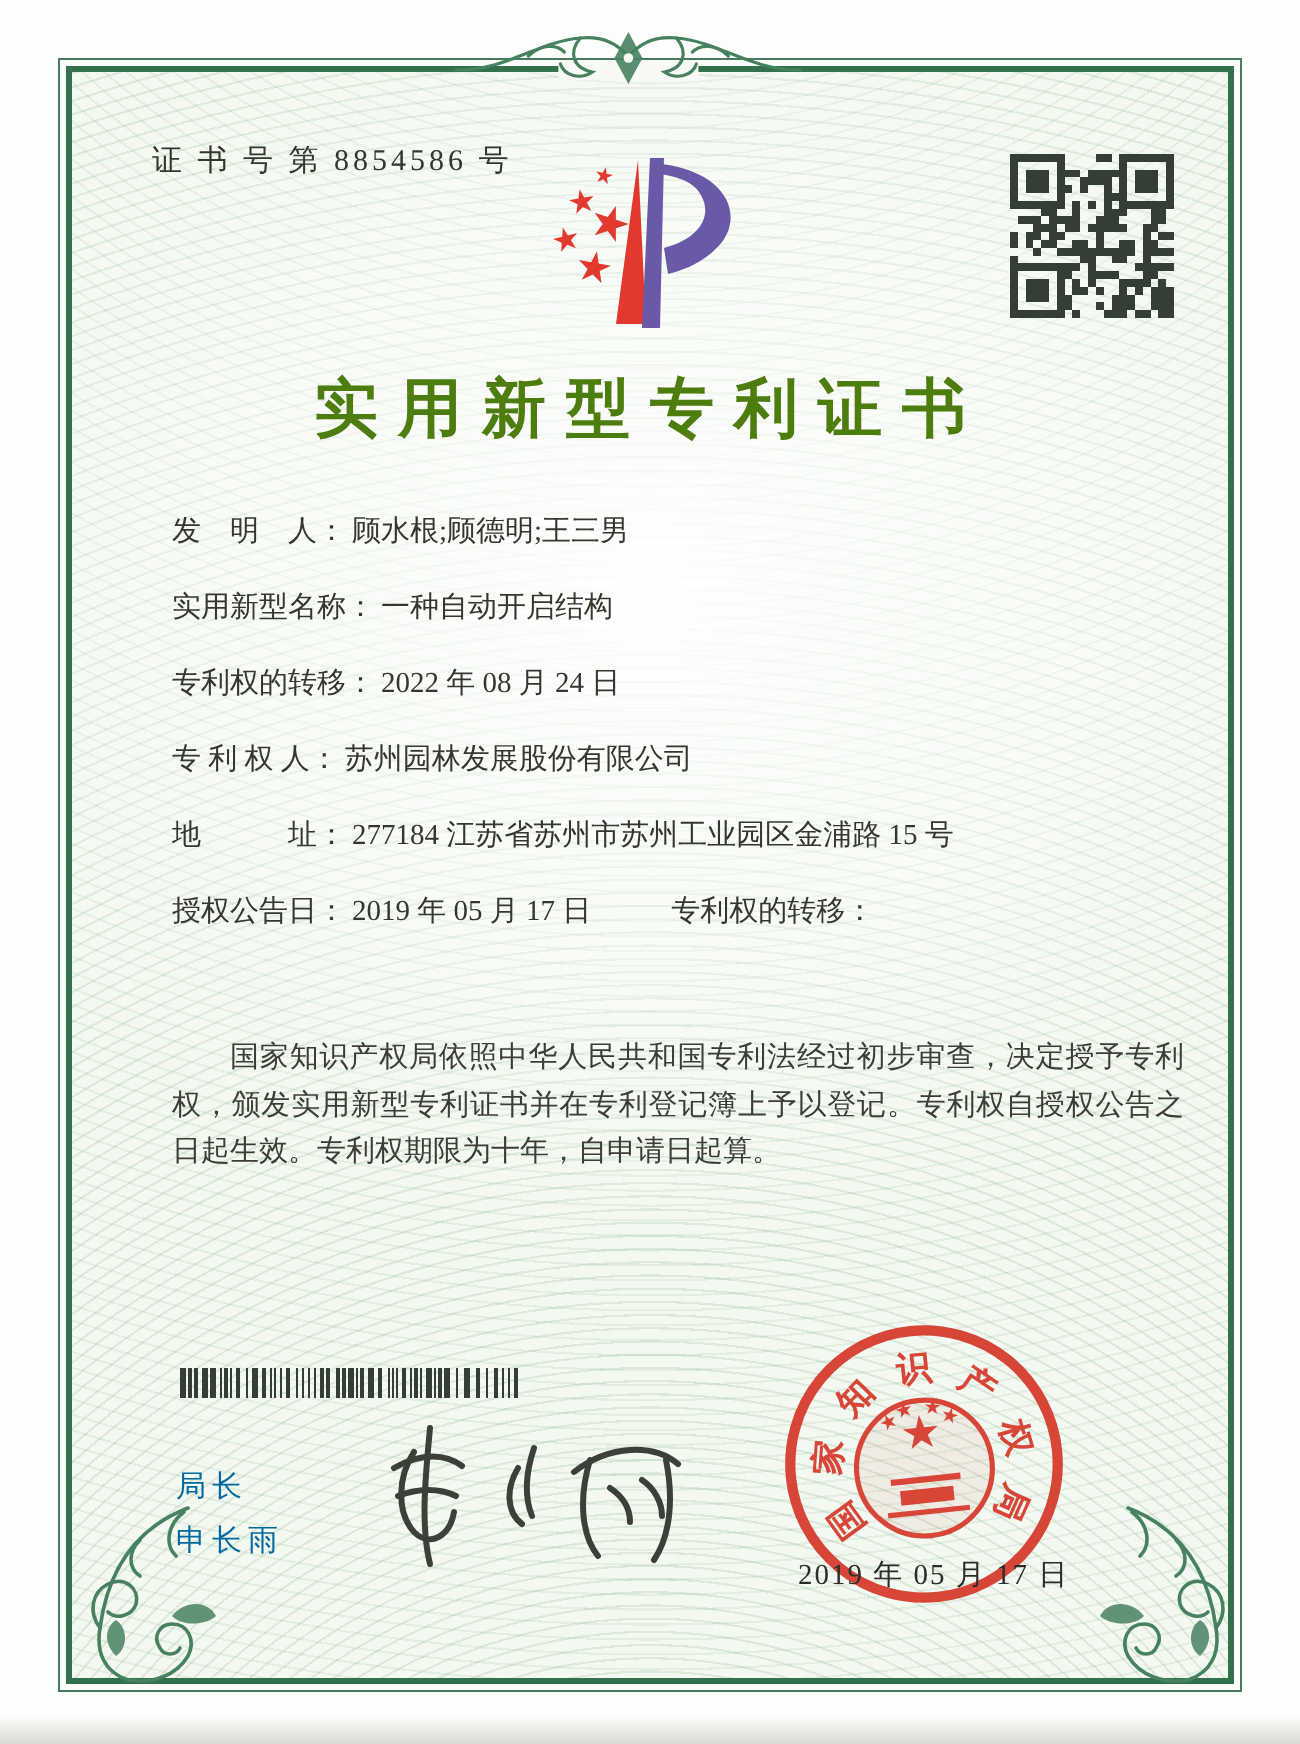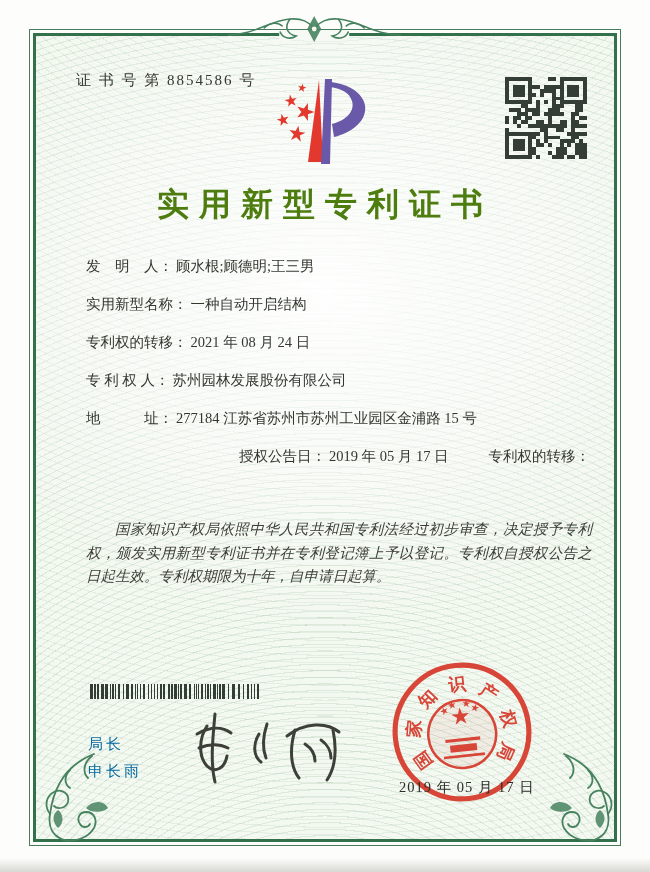--- a/index.html
+++ b/index.html
@@ -26,23 +26,23 @@
   .logo{position:absolute;left:252px;top:72px;width:140px;height:110px;}
   .qr{position:absolute;left:505px;top:77px;width:82px;height:82px;}
   .title{
     position:absolute;left:0;right:0;top:183px;text-align:center;
     font-size:32px;font-weight:600;letter-spacing:10px;color:#4d7c0f;
   }
   .fields{position:absolute;left:86px;right:60px;top:255px;}
   .frow{display:flex;align-items:baseline;margin-bottom:15px;line-height:23px;font-size:14.5px;}
   .flabel{flex:0 0 auto;white-space:pre;color:#35372f;}
   .fvalue{white-space:pre;margin-left:3px;color:#35372f;}
-  .grant-row{display:flex;justify-content:flex-end;}
+  .grant-row{display:flex;}
   .grant-pair2{margin-left:40px;display:flex;align-items:baseline;}
-  .body-text{position:absolute;left:86px;right:58px;top:518px;font-style:italic;}
+  .body-text{position:absolute;left:86px;right:58px;top:518px;}
   .body-text p{
     margin:0;font-size:14.5px;line-height:23.5px;text-indent:2em;
     text-align:justify;color:#3b3d36;
   }
   .barcode{position:absolute;left:90px;top:684px;width:172px;height:15px;}
   .seal{position:absolute;left:390px;top:660px;width:144px;height:144px;transform:rotate(-6deg);}
   .seal-date{position:absolute;left:399px;top:778px;font-size:14.5px;letter-spacing:1px;color:#2b2d28;}
   .official{position:absolute;left:88px;top:731px;font-size:15px;letter-spacing:3px;line-height:27px;color:#0369a1;}
   .signature{position:absolute;left:185px;top:706px;width:170px;height:88px;}
   .footer{position:absolute;left:0;right:0;top:875px;text-align:right;font-size:12.5px;letter-spacing:2px;color:#35372f;}
@@ -368,21 +368,21 @@
     <div class="frow">
       <span class="flabel">发　明　人：</span>
       <span class="fvalue">顾水根;顾德明;王三男</span>
     </div>
     <div class="frow">
       <span class="flabel">实用新型名称：</span>
       <span class="fvalue">一种自动开启结构</span>
     </div>
     <div class="frow">
       <span class="flabel">专利权的转移：</span>
-      <span class="fvalue">2021 年 08 月 24 日</span>
+      <span class="fvalue">2022 年 08 月 24 日</span>
     </div>
     <div class="frow">
       <span class="flabel">专 利 权 人：</span>
       <span class="fvalue">苏州园林发展股份有限公司</span>
     </div>
     <div class="frow">
       <span class="flabel">地　　　址：</span>
       <span class="fvalue">277184 江苏省苏州市苏州工业园区金浦路 15 号</span>
     </div>
     <div class="frow grant-row">

